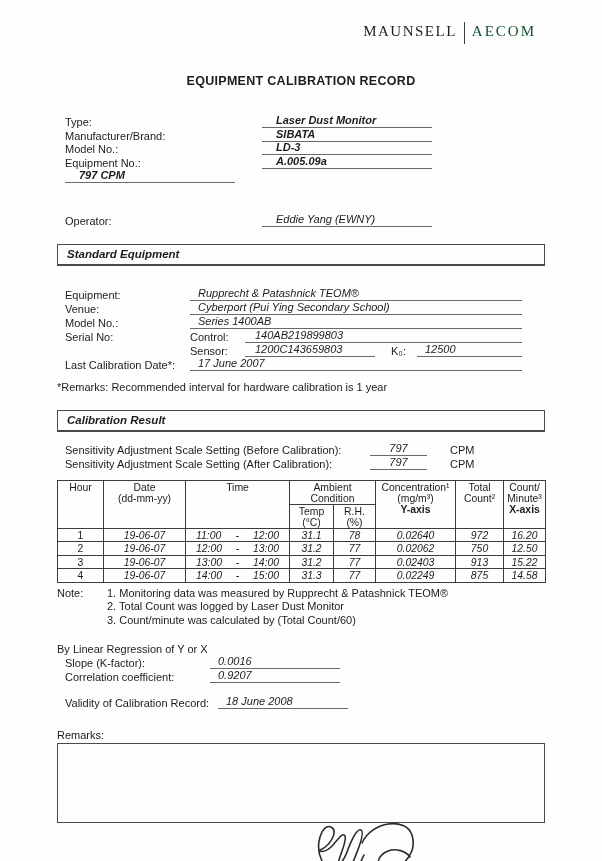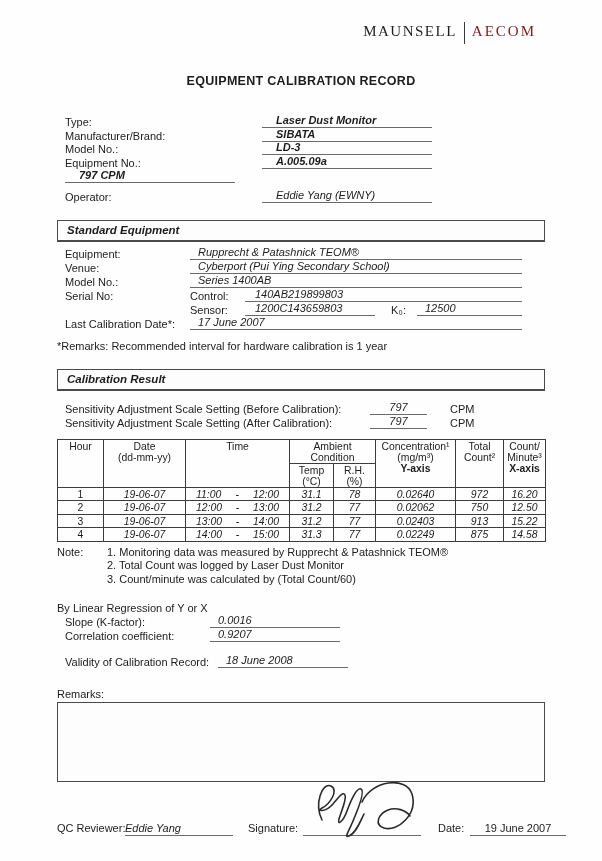--- a/index.html
+++ b/index.html
@@ -3,39 +3,39 @@
 <meta charset="utf-8">
 <style>
   * { margin:0; padding:0; box-sizing:border-box; }
   html,body { background:#ffffff; }
   body { width:602px; font-family:"Liberation Sans", sans-serif; color:#1c1c1c; }
   .page { position:relative; width:602px; height:861px; background:#fefefe; overflow:hidden; font-size:11px; }
 
   
   .logo-row { padding-top:22px; padding-right:66px; text-align:right; }
   .logo-row .brand { font-family:"Liberation Serif", serif; font-size:15px; letter-spacing:1.5px; color:#1f1f1f; }
-  .logo-row .brand2 { color:#7f1d1d; letter-spacing:2px; }
+  .logo-row .brand2 { color:#14532d; letter-spacing:2px; }
   .logo-sep { display:inline-block; width:1px; height:22px; background:#3a3a3a; margin:0 7px; vertical-align:middle; }
 
   
   .doc-title { margin-top:30px; text-align:center; font-weight:bold; font-size:12.5px; letter-spacing:0.3px; }
 
   
   .sec1 { margin:26px 0 0 65px; }
   .frow { display:flex; align-items:flex-end; height:13.8px; }
   .frow .lbl { width:197px; }
   .frow .val { width:170px; border-bottom:1px solid #6a6a6a; font-style:italic; font-weight:bold; padding-left:14px; line-height:13px; }
   .frow .val.plain { font-weight:normal; }
-  .operator-row { margin-top:6px; }
+  .operator-row { margin-top:30px; }
 
   
   .sec-box { margin:17px 57px 0 57px; border:1.5px solid #4a4a4a; border-bottom:2px solid #4a4a4a; padding:3px 9px 4px 9px; font-weight:bold; font-style:italic; font-size:11.5px; background:#fdfdfd; }
 
   
-  .sec2 { margin:4px 0 0 65px; }
+  .sec2 { margin:21px 0 0 65px; }
   .srow { display:flex; align-items:flex-end; height:14px; }
   .srow .slbl { width:125px; }
   .srow .sval { width:332px; border-bottom:1px solid #6a6a6a; font-style:italic; padding-left:8px; line-height:13px; }
   .srow .sublbl { width:55px; }
   .srow .subval { width:277px; border-bottom:1px solid #6a6a6a; font-style:italic; padding-left:10px; line-height:13px; }
   .srow .subval.short { width:130px; }
   .srow .k0lbl { width:26px; margin-left:16px; }
   .srow .k0val { width:105px; border-bottom:1px solid #6a6a6a; font-style:italic; padding-left:8px; line-height:13px; }
   .remark-line { margin:10px 0 0 57px; }
 

